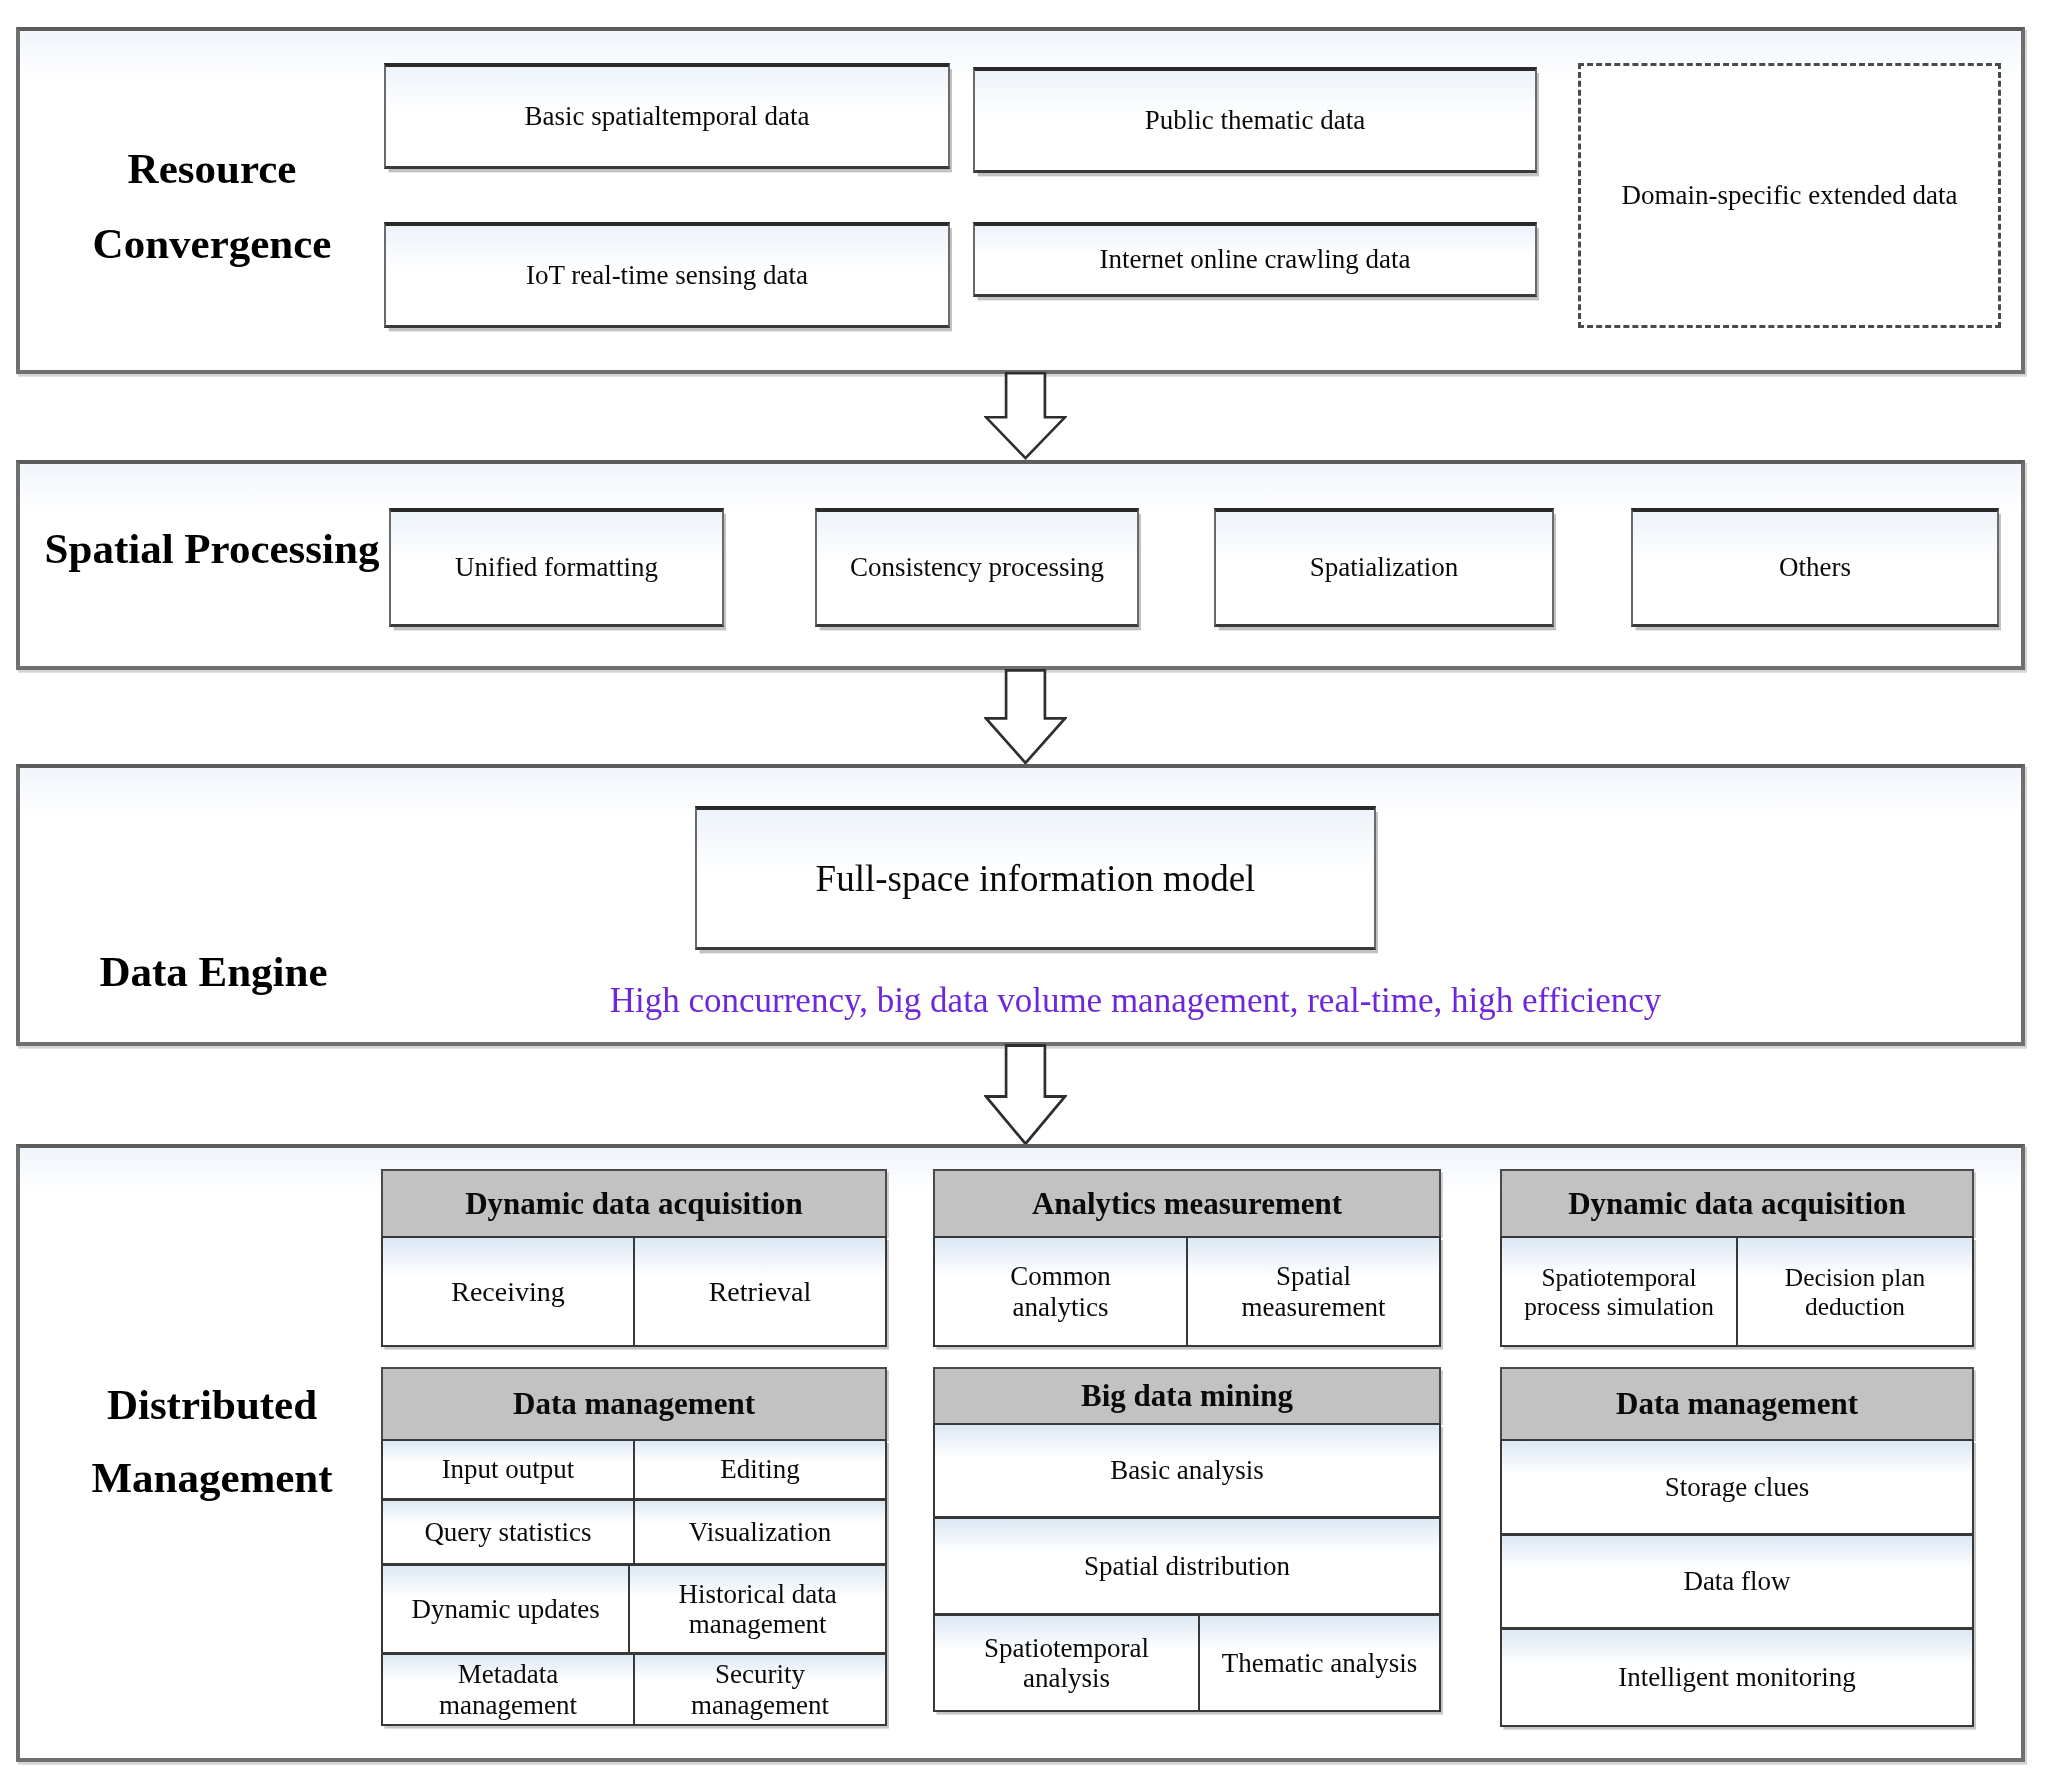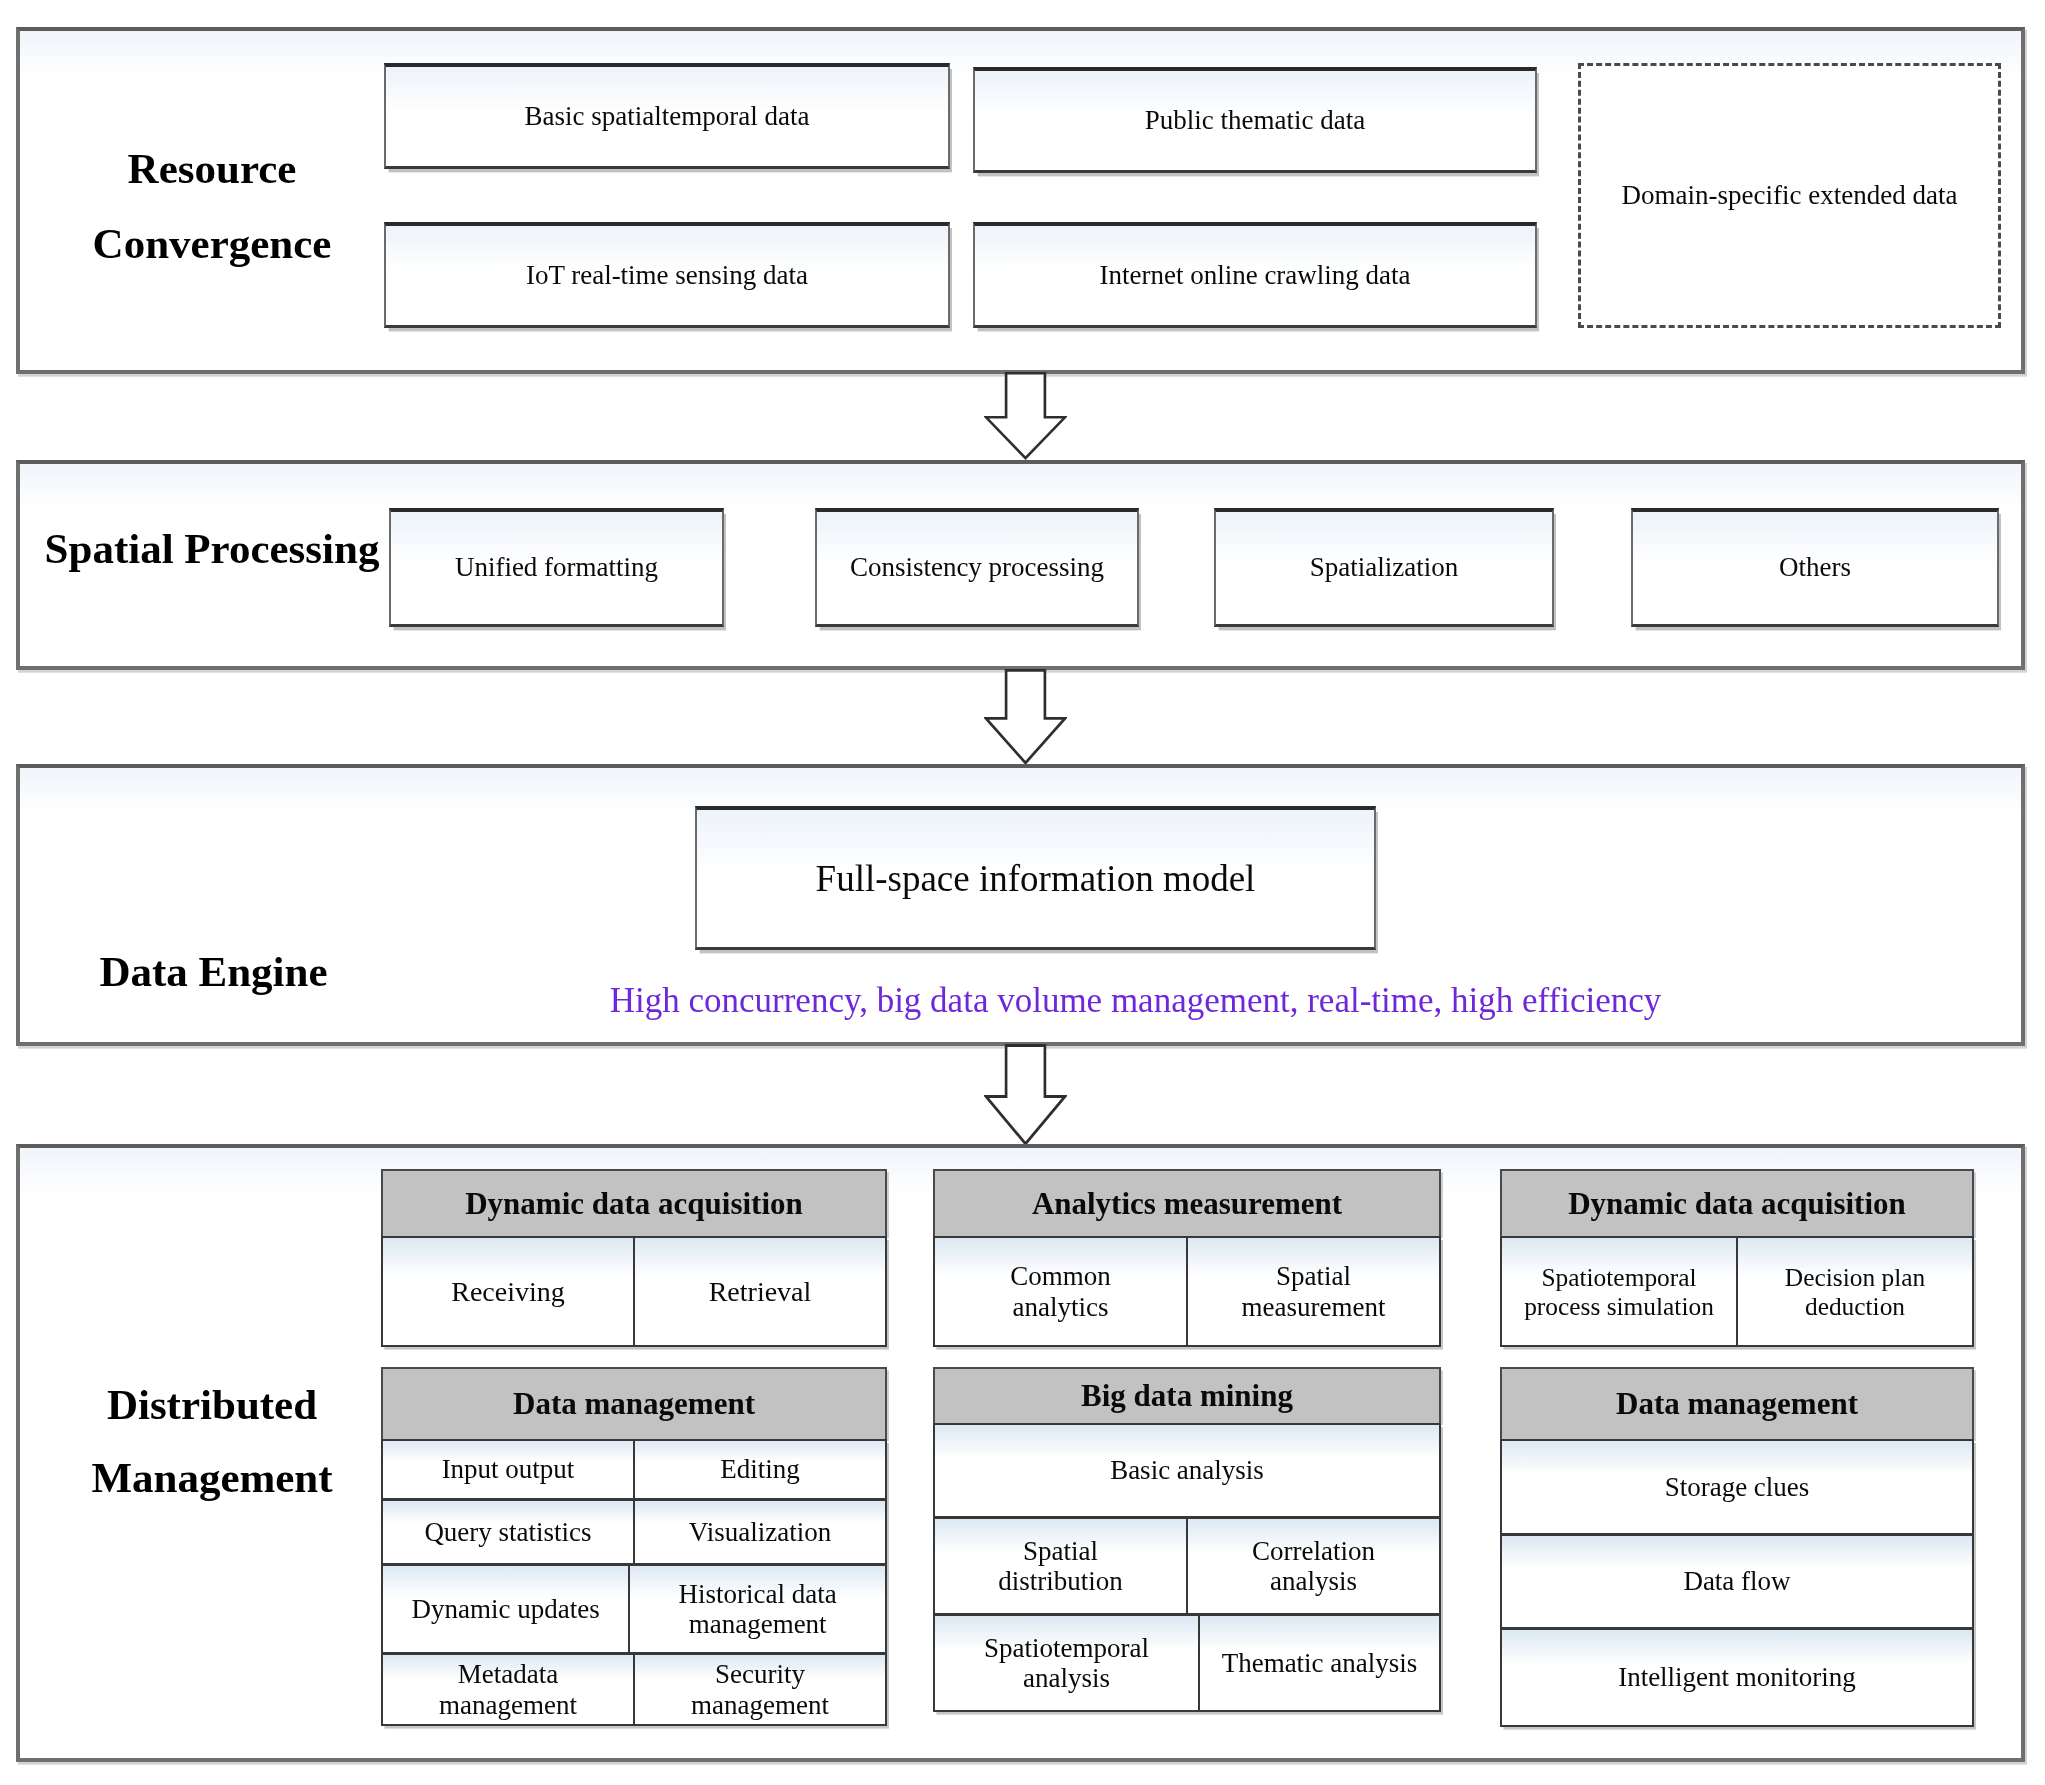--- a/index.html
+++ b/index.html
@@ -67,21 +67,21 @@
 
   <div class="box" style="left:384px;top:63px;width:566px;height:106px;">
     <span>Basic spatialtemporal data</span>
   </div>
   <div class="box" style="left:973px;top:67px;width:564px;height:106px;">
     <span>Public thematic data</span>
   </div>
   <div class="box" style="left:384px;top:222px;width:566px;height:106px;">
     <span>IoT real-time sensing data</span>
   </div>
-  <div class="box" style="left:973px;top:222px;width:564px;height:106px;padding:0 67px;text-align:right;">
+  <div class="box" style="left:973px;top:222px;width:564px;height:75px;padding:0 67px;text-align:right;">
     <span>Internet online crawling data</span>
   </div>
   <div class="box dashed" style="left:1578px;top:63px;width:423px;height:265px;padding:0 20px;">
     <span>Domain-specific extended data</span>
   </div>
 
   <div class="arrow" style="left:984px;top:372px;width:83px;height:88px;">
     <svg viewBox="0 0 124 140" preserveAspectRatio="none">
       <polygon points="33,2 91,2 91,72 121,72 62,137 3,72 33,72" fill="#ffffff" stroke="#2e2e2e" stroke-width="4"></polygon>
     </svg>
@@ -179,21 +179,20 @@
   </div>
 
   <div class="tbl" style="left:933px;top:1367px;width:508px;">
     <div class="tbl-header" style="height:56px;">Big data mining</div>
     <div class="tbl-body">
       <div class="tbl-row" style="height:94px;">
         <div class="tbl-cell">Basic analysis</div>
       </div>
       <div class="tbl-row" style="height:97px;">
         <div class="tbl-cell" style="padding:0 37px;">Spatial distribution</div>
-        <div class="tbl-cell" style="padding:0 37px;">Correlation analysis</div>
       </div>
       <div class="tbl-row" style="height:94px;">
         <div class="tbl-cell" style="padding:0 20px;">Spatiotemporal analysis</div>
         <div class="tbl-cell" style="padding:0 8px;">Thematic analysis</div>
       </div>
     </div>
   </div>
 
   <div class="tbl" style="left:1500px;top:1367px;width:474px;">
     <div class="tbl-header" style="height:72px;">Data management</div>

